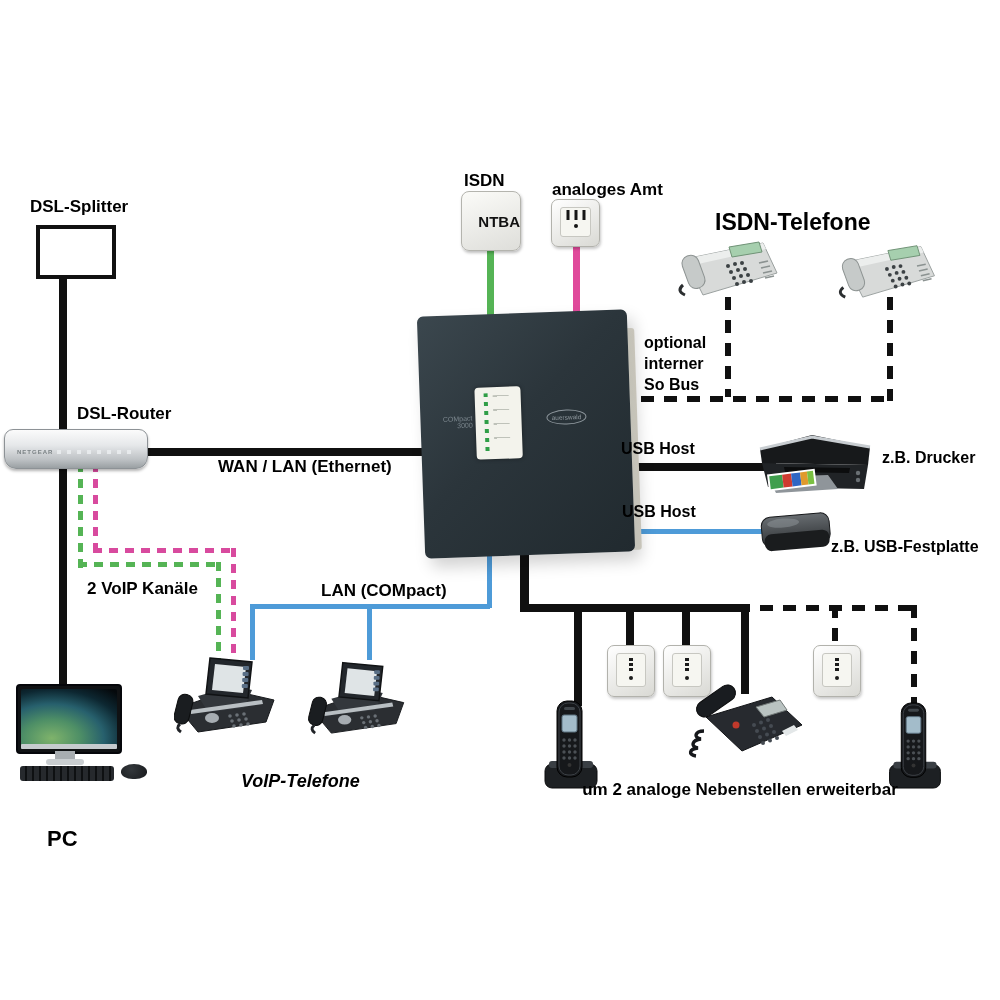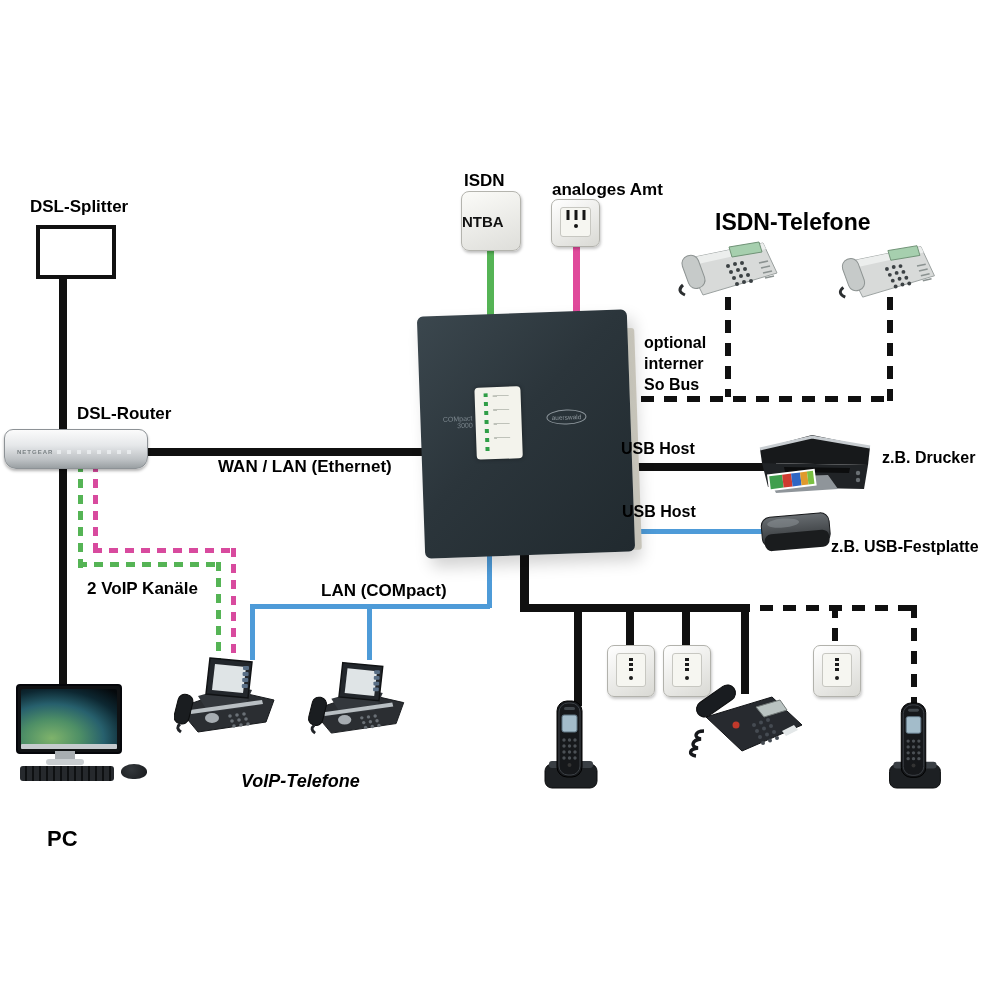--- a/index.html
+++ b/index.html
@@ -23,21 +23,21 @@
   
   .splitter{background:#fff;border:4px solid #111;}
   .router{border-radius:9px 9px 12px 12px;border:1px solid #8d9296;
           background:linear-gradient(180deg,#fbfbfb 0%,#e6e8ea 40%,#bdc1c4 78%,#9aa0a3 100%);
           box-shadow:0 2px 3px rgba(0,0,0,.3);}
   .router .brand{position:absolute;left:12px;top:19px;font-size:6px;font-weight:700;
           letter-spacing:1px;color:#7a8184;}
   .router .leds{position:absolute;left:52px;top:20px;width:80px;height:4px;
           background:repeating-linear-gradient(90deg,#e7eaec 0 4px,transparent 4px 10px);}
   .ntba{background:linear-gradient(160deg,#fbfbf8,#dededa);border:1px solid #b4b4ae;border-radius:8px;
-        box-shadow:1px 2px 3px rgba(0,0,0,.25);display:flex;align-items:center;justify-content:flex-start;
+        box-shadow:1px 2px 3px rgba(0,0,0,.25);display:flex;align-items:center;justify-content:flex-end;
         font-size:15px;font-weight:700;color:#111;}
   .tae{background:linear-gradient(150deg,#ffffff,#d9d9d4);border:1px solid #b2b2ac;border-radius:7px;
        box-shadow:1px 2px 3px rgba(0,0,0,.22);}
   .tae .plate{position:absolute;left:8px;top:7px;right:8px;bottom:9px;background:#f6f6f1;
        border:1px solid #c7c7c1;border-radius:3px;}
   .tae .slots{position:absolute;left:50%;top:12px;width:4px;height:14px;transform:translateX(-50%);
        background:repeating-linear-gradient(180deg,#1c1c1c 0 3px,transparent 3px 5px);}
   .tae .dot{position:absolute;left:50%;top:30px;width:4px;height:4px;transform:translateX(-50%);
        background:#1c1c1c;border-radius:50%;}
   .amt .bars{position:absolute;left:50%;top:10px;transform:translateX(-50%);display:flex;gap:5px;}
@@ -407,15 +407,16 @@
     <div>interner</div>
     <div>So Bus</div>
   </div>
   <div class="lbl" style="left:621px;top:440px;font-size:16px;">USB Host</div>
   <div class="lbl" style="left:622px;top:503px;font-size:16px;">USB Host</div>
   <div class="lbl" style="left:882px;top:449px;font-size:16px;">z.B. Drucker</div>
   <div class="lbl" style="left:831px;top:538px;font-size:16px;">z.B. USB-Festplatte</div>
   <div class="lbl" style="left:321px;top:581px;font-size:17px;">LAN (COMpact)</div>
   <div class="lbl" style="left:241px;top:771px;font-size:18px;font-style:italic;">VoIP-Telefone</div>
   <div class="lbl" style="left:518px;top:779px;width:444px;font-size:17px;line-height:22px;text-align:center;white-space:normal;">
+    <div>um 2 analoge Nebenstellen erweiterbar</div>
   </div>
 
 </div>
 
 </body></html>

